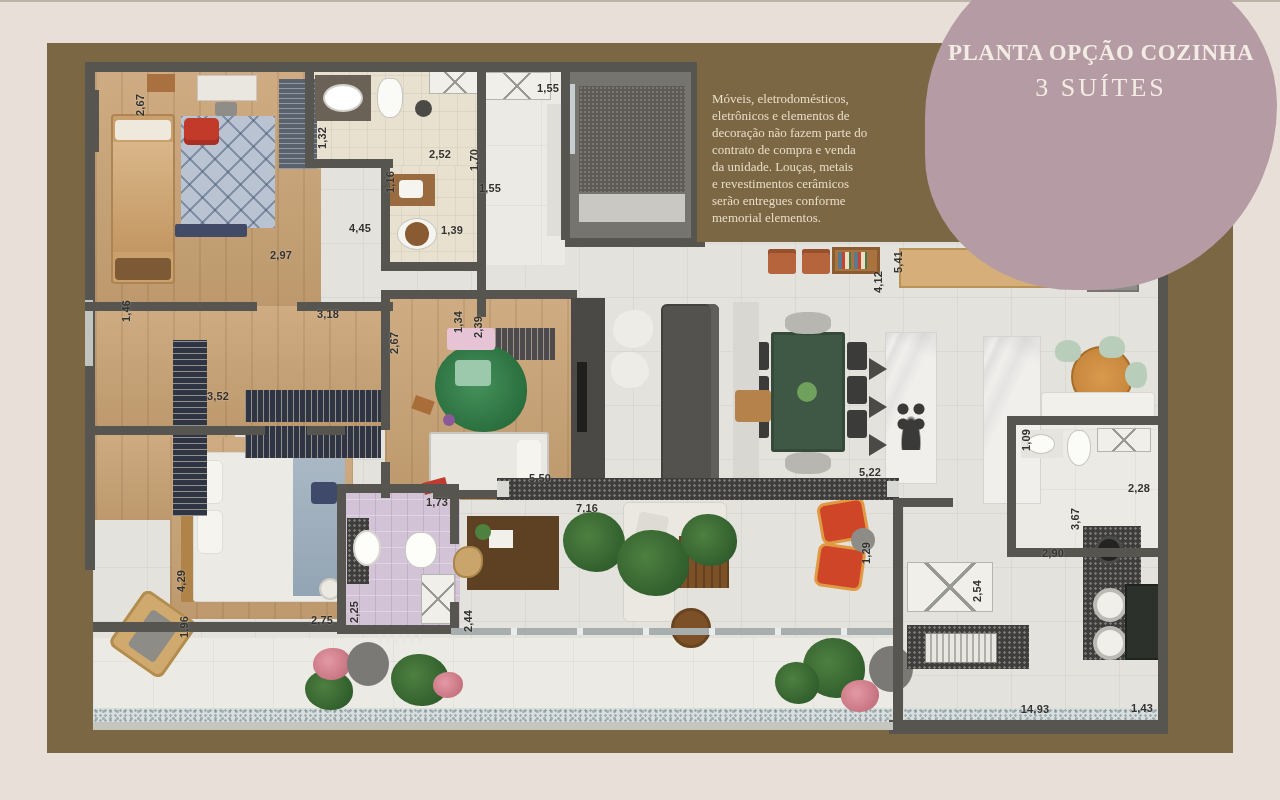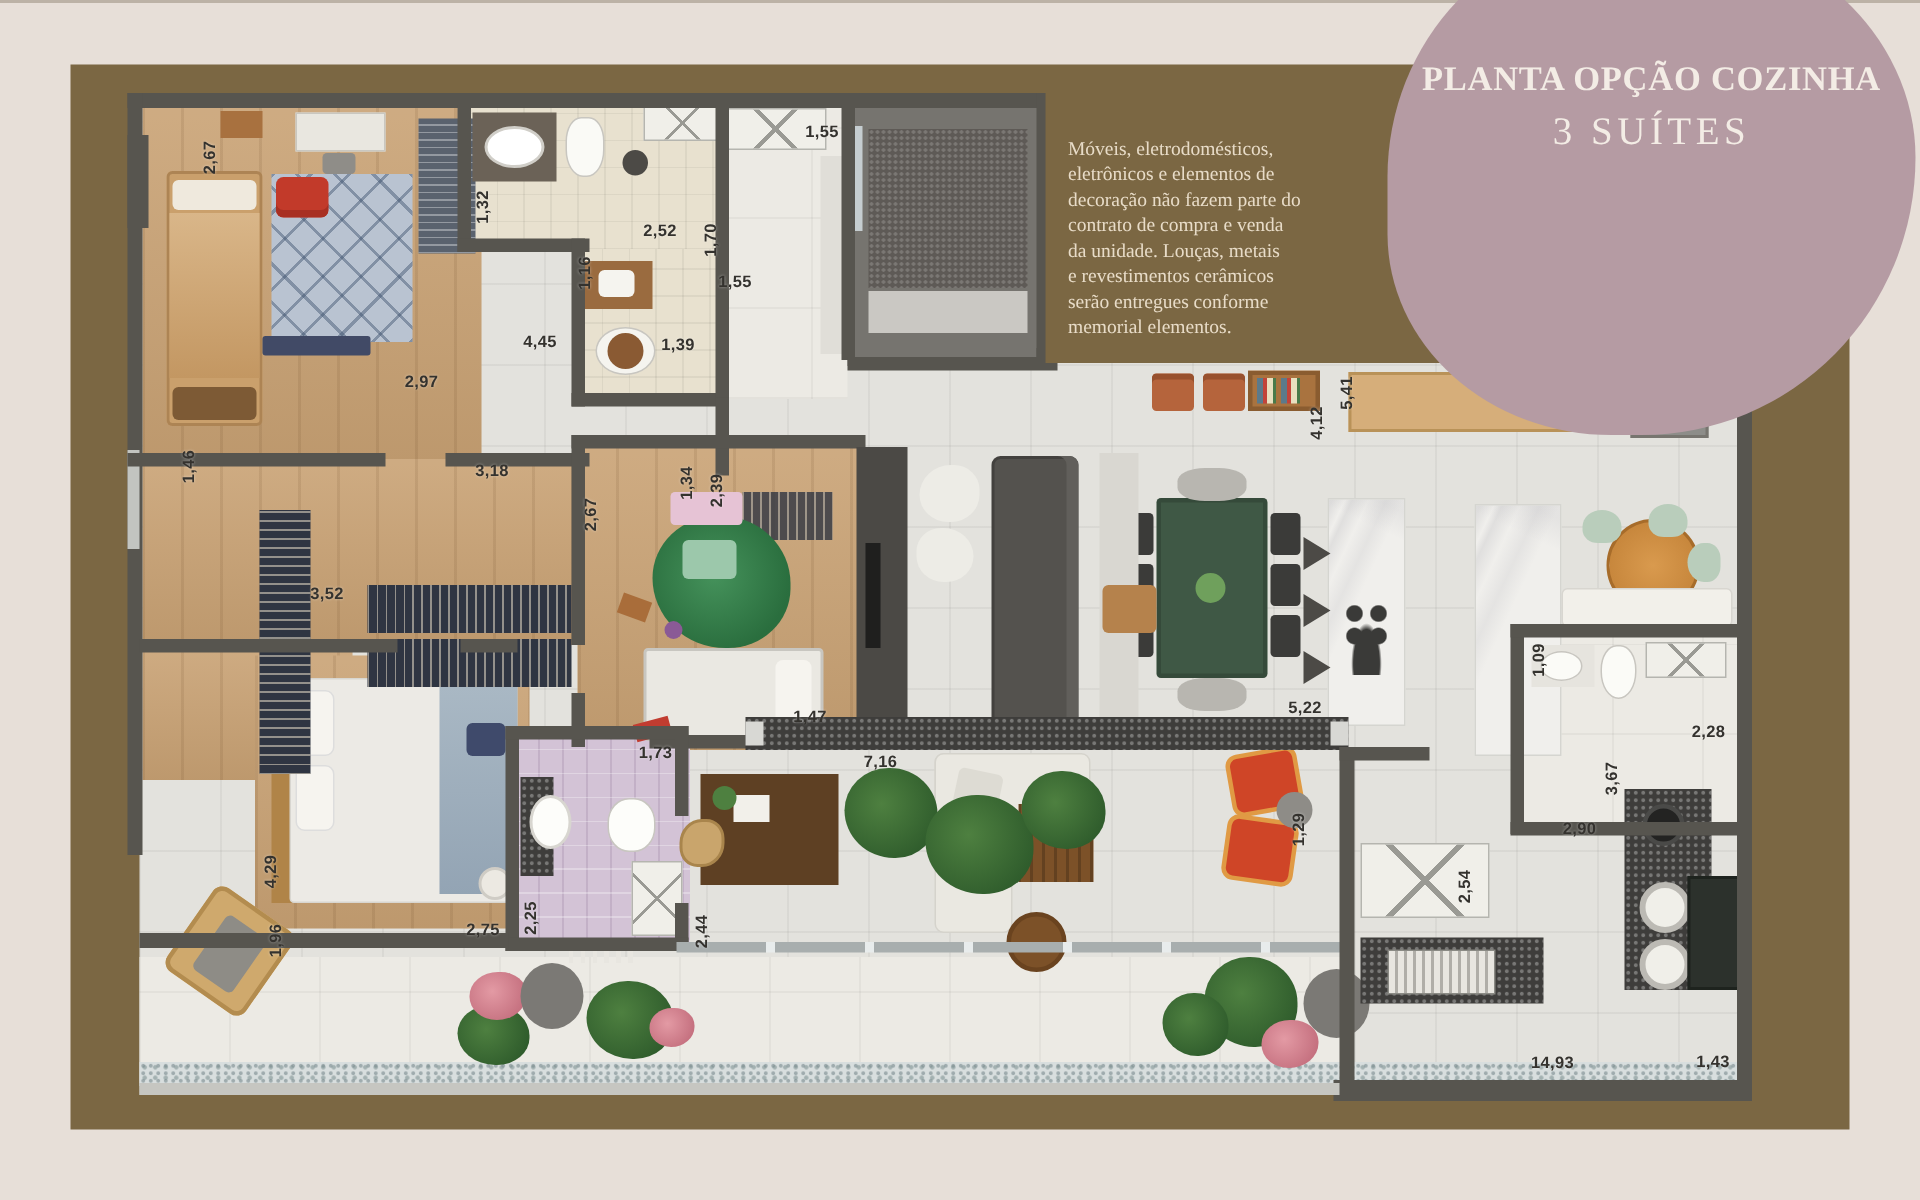--- a/index.html
+++ b/index.html
@@ -301,21 +301,21 @@
         <span class="dim" style="left: 196px; top: 193px;">2,97</span>
         <span class="dim" style="left: 243px; top: 252px;">3,18</span>
         <span class="dim v" style="left: 41px; top: 249px;">1,46</span>
         <span class="dim" style="left: 133px; top: 289px; margin-top: 45px;">3,52</span>
         <span class="dim v" style="left: 309px; top: 281px;">2,67</span>
         <span class="dim v" style="left: 373px; top: 260px;">1,34</span>
         <span class="dim v" style="left: 393px; top: 265px;">2,39</span>
         <span class="dim v" style="left: 793px; top: 220px;">4,12</span>
         <span class="dim v" style="left: 813px; top: 200px;">5,41</span>
         <span class="dim" style="left: 1057px; top: 193px;">4,82</span>
-        <span class="dim" style="left: 455px; top: 416px;">1,47</span>
+        <span class="dim" style="left: 455px; top: 416px;">5,50</span>
         <span class="dim" style="left: 352px; top: 440px;">1,73</span>
         <span class="dim" style="left: 502px; top: 446px;">7,16</span>
         <span class="dim" style="left: 785px; top: 410px;">5,22</span>
         <span class="dim v" style="left: 781px; top: 491px;">1,29</span>
         <span class="dim v" style="left: 941px; top: 378px;">1,09</span>
         <span class="dim" style="left: 1054px; top: 426px;">2,28</span>
         <span class="dim v" style="left: 990px; top: 457px;">3,67</span>
         <span class="dim" style="left: 968px; top: 491px;">2,90</span>
         <span class="dim v" style="left: 892px; top: 529px;">2,54</span>
         <span class="dim v" style="left: 96px; top: 519px;">4,29</span>

